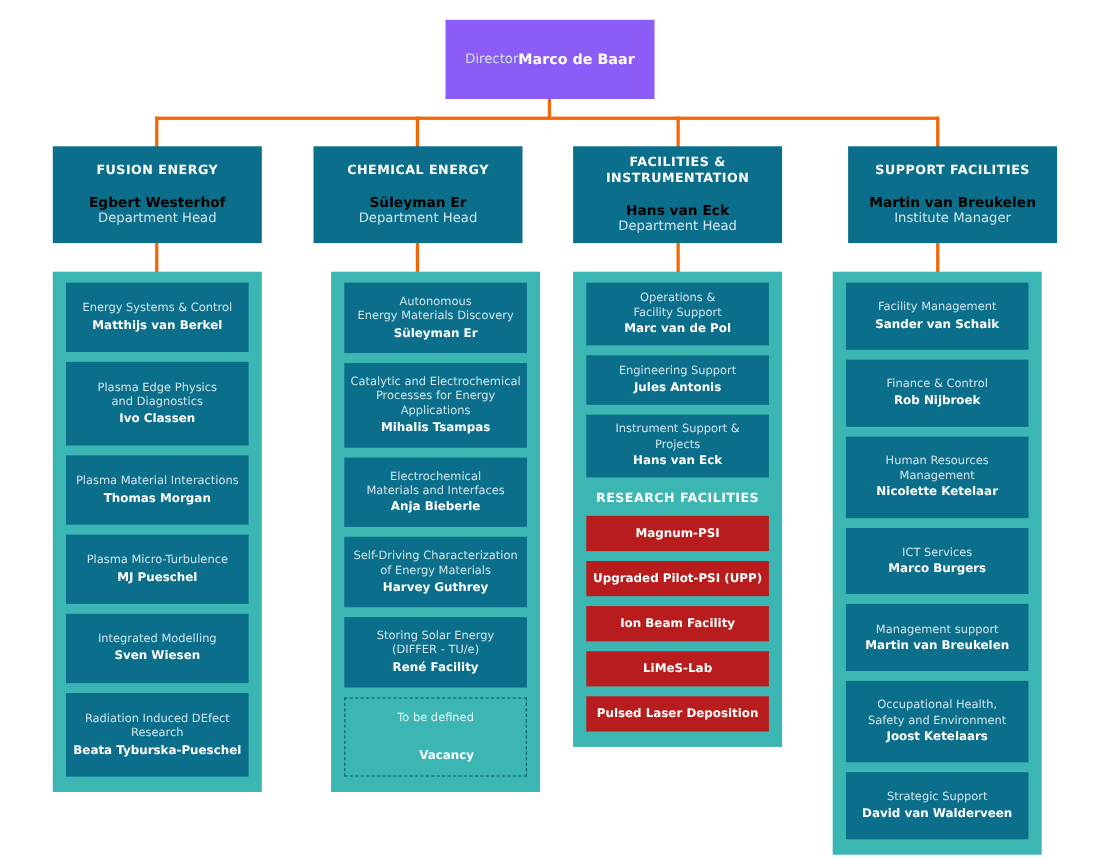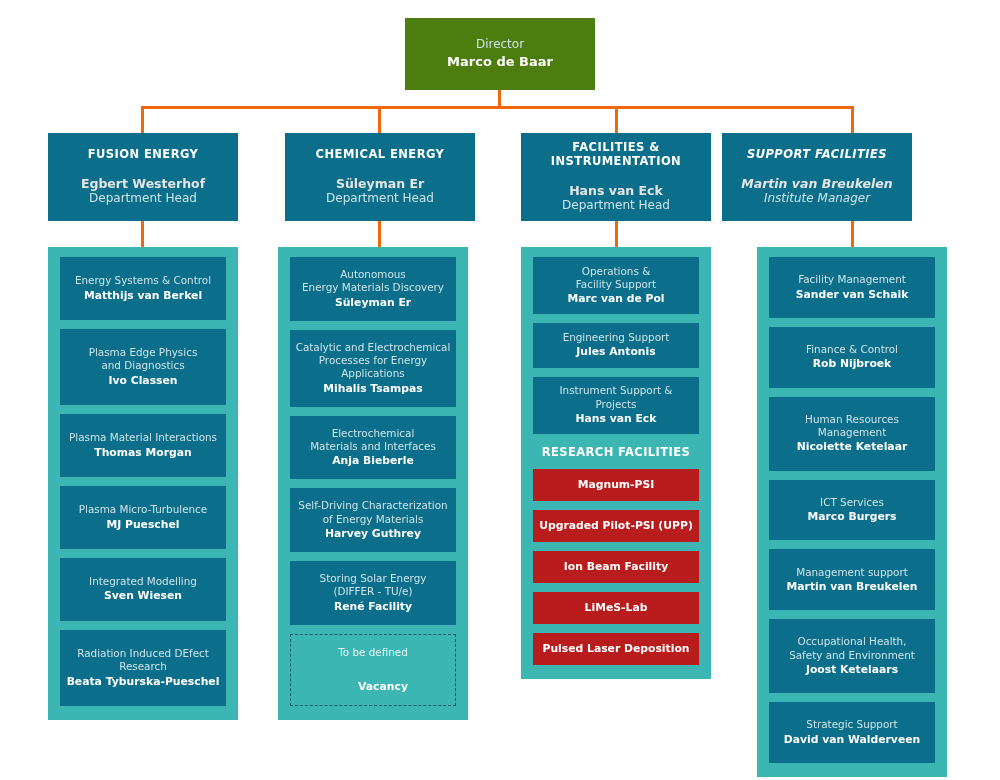--- a/index.html
+++ b/index.html
@@ -21,24 +21,24 @@
     height: 780px;
   }
 
   
   .director-box {
     position: absolute;
     left: 405px;
     top: 18px;
     width: 190px;
     height: 72px;
-    background: #4d7c0f;
+    background: #8b5cf6;
     color: #ffffff;
     display: flex;
-    flex-direction: column;
+    flex-direction: row;
     align-items: center;
     justify-content: center;
     text-align: center;
     line-height: 1.3;
   }
   .director-role {
     font-size: 12px;
     color: #cfe4ea;
     font-weight: 400;
   }
@@ -59,21 +59,21 @@
 
   
   .column {
     position: absolute;
     top: 133px;
     width: 190px;
   }
   .col-0 { left: 48px; }
   .col-1 { left: 285px; border-radius: 15px; }
   .col-2 { left: 521px; }
-  .col-3 { left: 722px; font-style: italic; }
+  .col-3 { left: 771px; }
 
   .dept-head {
     width: 190px;
     height: 88px;
     background: #0b6e8a;
     color: #ffffff;
     display: flex;
     flex-direction: column;
     align-items: center;
     justify-content: center;
@@ -86,21 +86,21 @@
     font-weight: 700;
     letter-spacing: 0.45px;
     line-height: 1.25;
     color: #ffffff;
     text-transform: uppercase;
   }
   .dept-person {
     margin-top: 14px;
     font-size: 12.5px;
     font-weight: 700;
-    color: #e5e5e5;
+    color: #000000;
     line-height: 1.25;
   }
   .dept-role {
     font-size: 12px;
     font-weight: 400;
     color: #cfe4ea;
     line-height: 1.3;
   }
 
   
@@ -109,21 +109,21 @@
     top: 247px;
     width: 190px;
     background: #3cb6b2;
     box-sizing: border-box;
     padding: 10px 12px 14px 12px;
     display: flex;
     flex-direction: column;
     gap: 9px;
   }
   .panel-0 { left: 48px; height: 473px; }
-  .panel-1 { left: 278px; height: 473px; }
+  .panel-1 { left: 301px; height: 473px; }
   .panel-2 { left: 521px; height: 432px; }
   .panel-3 { left: 757px; height: 530px; }
 
   .unit {
     background: #0b6e8a;
     color: #ffffff;
     text-align: center;
     box-sizing: border-box;
     padding: 9px 5px;
     display: flex;

